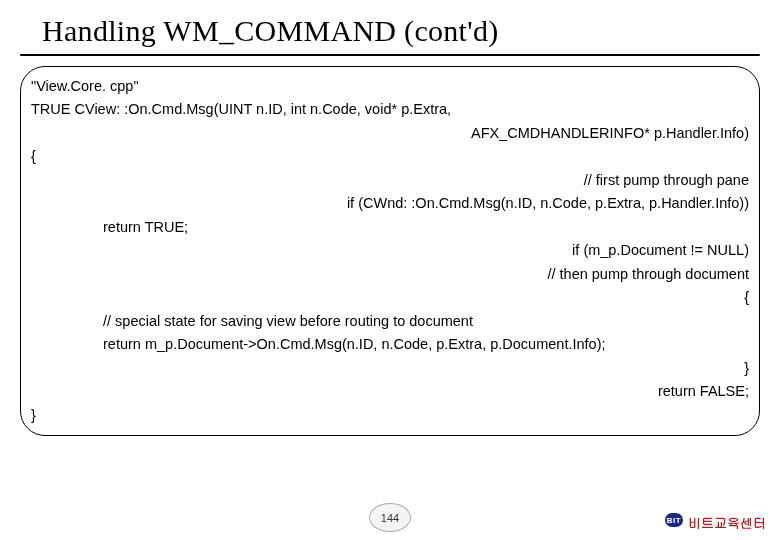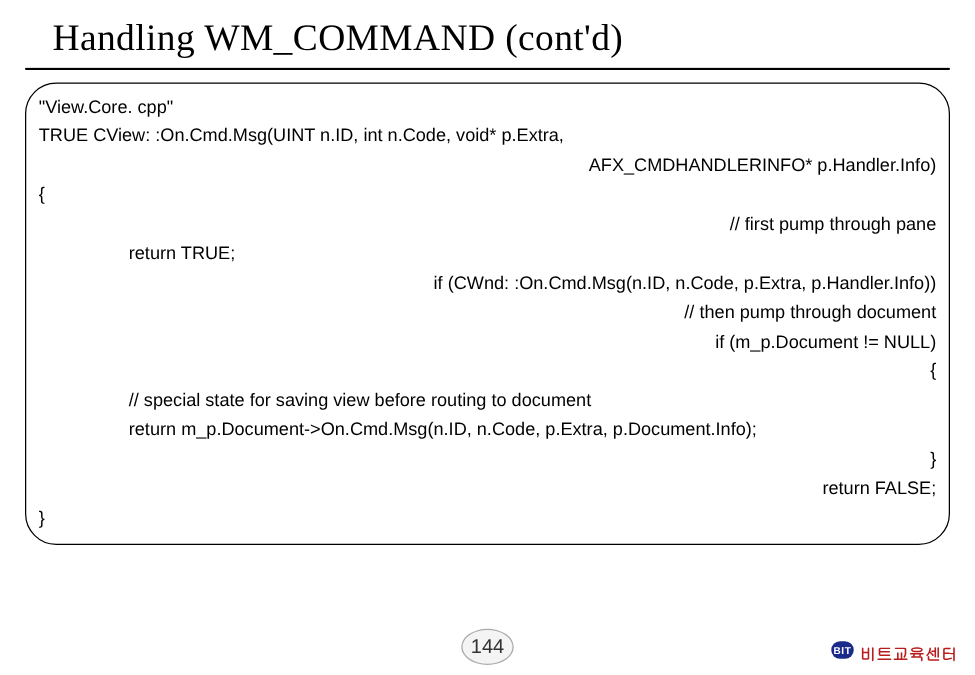--- a/index.html
+++ b/index.html
@@ -7,43 +7,43 @@
   .page { width: 780px; height: 540px; position: relative; padding: 14px 20px 0 20px; }
   .title { font-size: 30px; padding: 0 0 6px 22px; letter-spacing: 0.3px; }
   .rule { border: none; border-top: 2px solid #000; margin-bottom: 10px; }
   .codebox { border: 1.5px solid #000; padding: 8px 10px 8px 10px; font-family: Arial, Helvetica, sans-serif; font-size: 14.5px; line-height: 1.62; }
   .codebox .ln { white-space: pre; }
   .ind1 { padding-left: 32px; text-align: right; }
   .ind2 { padding-left: 72px; }
   .b { font-weight: 400; }
   .footer { position: absolute; left: 0; bottom: 6px; width: 780px; height: 22px; }
   .pagenum-wrap { position: absolute; left: 50%; transform: translateX(-50%); bottom: 2px; display: flex; align-items: center; }
-  .oval { width: 42px; height: 29px; border: 1px solid #aaa; border-radius: 50%; display: flex; align-items: center; justify-content: center; font-family: Arial, sans-serif; font-size: 16px; color: #333; background: #f4f4f4; }
+  .oval { width: 42px; height: 29px; border: 1px solid #aaa; border-radius: 50%; display: flex; align-items: center; justify-content: center; font-family: Arial, sans-serif; font-size: 11px; color: #333; background: #f4f4f4; }
   .brand { position: absolute; right: 14px; bottom: 2px; display: flex; align-items: flex-start; gap: 5px; }
   .bit-logo { width: 18px; height: 14px; background: #1a2a8a; color: #fff; font-family: Arial, sans-serif; font-size: 8px; font-weight: 700; display: flex; align-items: center; justify-content: center; letter-spacing: 0.5px; }
   .brand-text { font-family: "Malgun Gothic","Gulim",Arial,sans-serif; font-size: 13px; font-weight: 700; color: #b91c1c; }
 </style>
 </head>
 <body>
 
 <div class="page">
 
   <div class="title">Handling WM_COMMAND (cont'd)</div>
   <hr class="rule">
 
   <div class="codebox">
     <div class="ln">"View.Core. cpp"</div>
     <div class="ln"><span>TRUE </span><span class="b">CView: :On.Cmd.Msg</span><span>(UINT n.ID, int n.Code, void* p.Extra,</span></div>
     <div class="ln ind1">AFX_CMDHANDLERINFO* p.Handler.Info)</div>
     <div class="ln">{</div>
     <div class="ln ind1">// first pump through pane</div>
+    <div class="ln ind1"><span>if (</span><span class="b">CWnd: :On.Cmd.Msg</span><span>(n.ID, n.Code, p.Extra, p.Handler.Info))</span></div>
     <div class="ln ind2">return TRUE;</div>
-    <div class="ln ind1"><span>if (</span><span class="b">CWnd: :On.Cmd.Msg</span><span>(n.ID, n.Code, p.Extra, p.Handler.Info))</span></div>
+    <div class="ln ind1">if (m_p.Document != NULL)</div>
     <div class="ln ind1">// then pump through document</div>
-    <div class="ln ind1">if (m_p.Document != NULL)</div>
     <div class="ln ind1">{</div>
     <div class="ln ind2">// special state for saving view before routing to document</div>
     <div class="ln ind2"><span>return </span><span class="b">m_p.Document-&gt;On.Cmd.Msg</span><span>(n.ID, n.Code, p.Extra, p.Document.Info);</span></div>
     <div class="ln ind1">}</div>
     <div class="ln ind1">return FALSE;</div>
     <div class="ln">}</div>
   </div>
 
   <div class="footer">
     <div class="pagenum-wrap">

